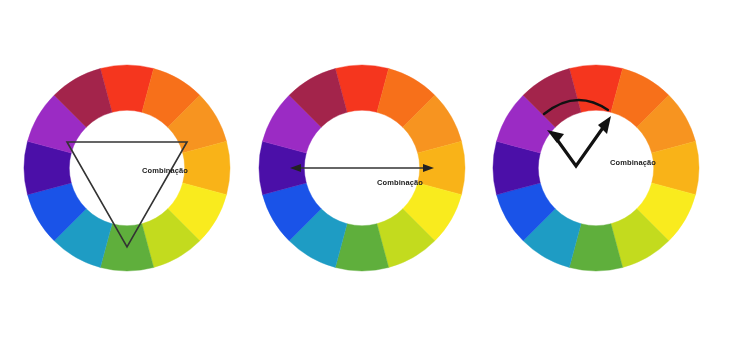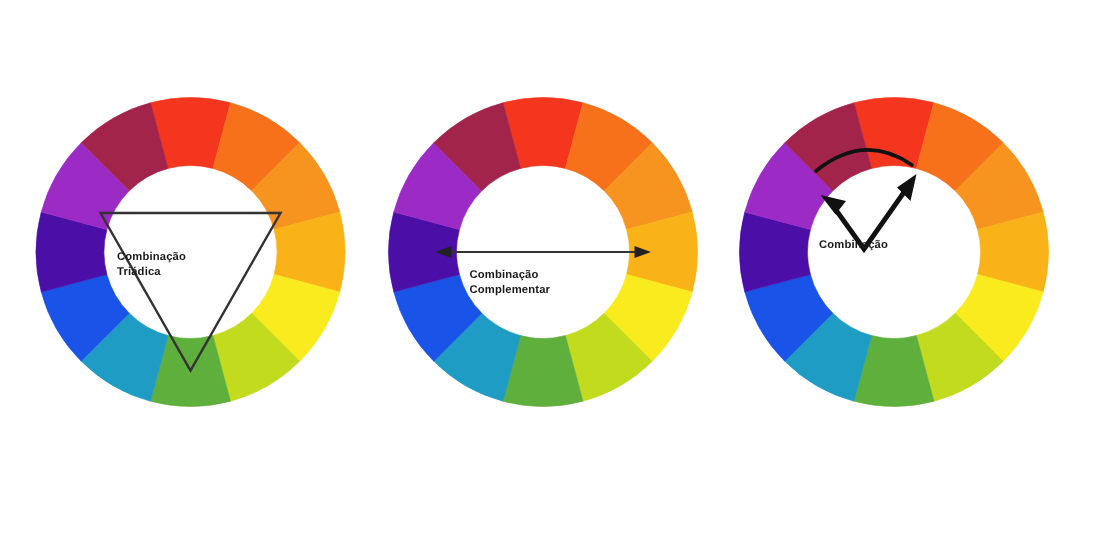--- a/index.html
+++ b/index.html
@@ -24,21 +24,21 @@
     top: 62px;
   }
   #wheel-1 { left: 21px; }
   #wheel-2 { left: 256px; }
   #wheel-3 { left: 490px; }
 
   .wheel svg { display: block; }
 
   .center-label {
     position: absolute;
-    text-align: left;
+    text-align: right;
     font-family: "Liberation Sans", sans-serif;
     font-weight: bold;
     font-size: 7.5px;
     line-height: 10px;
     color: #1a1a1a;
     letter-spacing: 0.1px;
     white-space: nowrap;
     pointer-events: none;
   }
   #label-1 { left: 78px;  top: 166px; width: 110px; }
@@ -66,21 +66,20 @@
           <path d="M 6.509639892225948 79.3416383544404 A 103 103 0 0 1 33.168001537785585 33.168001537785614 L 65.21408086115993 65.21408086115994 A 57.68000000000001 57.68000000000001 0 0 0 50.28539833964653 91.07131747848662 Z" fill="#9B2BC4" stroke="#9B2BC4" stroke-width="0.4"></path>
           <path d="M 33.168001537785585 33.168001537785614 A 103 103 0 0 1 79.34163835444038 6.509639892225962 L 91.0713174784866 50.285398339646534 A 57.68000000000001 57.68000000000001 0 0 0 65.21408086115993 65.21408086115994 Z" fill="#A3244B" stroke="#A3244B" stroke-width="0.4"></path>
         </g>
       <g>
         <polygon points="46,80 166,80 106,185" fill="none" stroke="#333333" stroke-width="1.6" stroke-linejoin="miter"></polygon>
       </g>
     </svg>
   </div>
   <div class="center-label" id="label-1">
     <div>Combinação</div>
-    <div>Triádica</div>
   </div>
 
   <div class="wheel" id="wheel-2">
     <svg width="212" height="212" viewBox="0 0 212 212">
       <g class="segs">
           <path d="M 79.34163835444035 6.509639892225962 A 103 103 0 0 1 132.65836164555964 6.509639892225962 L 120.9286825215134 50.285398339646534 A 57.68000000000001 57.68000000000001 0 0 0 91.07131747848659 50.285398339646534 Z" fill="#F5361E" stroke="#F5361E" stroke-width="0.4"></path>
           <path d="M 132.65836164555964 6.509639892225962 A 103 103 0 0 1 178.83199846221441 33.168001537785614 L 146.7859191388401 65.21408086115994 A 57.68000000000001 57.68000000000001 0 0 0 120.9286825215134 50.285398339646534 Z" fill="#F7701A" stroke="#F7701A" stroke-width="0.4"></path>
           <path d="M 178.83199846221441 33.168001537785614 A 103 103 0 0 1 205.49036010777405 79.34163835444036 L 161.71460166035348 91.0713174784866 A 57.68000000000001 57.68000000000001 0 0 0 146.7859191388401 65.21408086115994 Z" fill="#F79420" stroke="#F79420" stroke-width="0.4"></path>
           <path d="M 205.49036010777405 79.34163835444036 A 103 103 0 0 1 205.49036010777405 132.65836164555964 L 161.71460166035348 120.9286825215134 A 57.68000000000001 57.68000000000001 0 0 0 161.71460166035348 91.0713174784866 Z" fill="#F9B318" stroke="#F9B318" stroke-width="0.4"></path>
           <path d="M 205.49036010777405 132.65836164555964 A 103 103 0 0 1 178.83199846221441 178.8319984622144 L 146.7859191388401 146.78591913884006 A 57.68000000000001 57.68000000000001 0 0 0 161.71460166035348 120.9286825215134 Z" fill="#F9EB1E" stroke="#F9EB1E" stroke-width="0.4"></path>
@@ -94,21 +93,20 @@
         </g>
       <g>
         <line x1="38" y1="106" x2="174" y2="106" stroke="#333333" stroke-width="1.4"></line>
         <polygon points="34,106 45,102 45,110" fill="#222222"></polygon>
         <polygon points="178,106 167,102 167,110" fill="#222222"></polygon>
       </g>
     </svg>
   </div>
   <div class="center-label" id="label-2">
     <div>Combinação</div>
-    <div>Complementar</div>
   </div>
 
   <div class="wheel" id="wheel-3">
     <svg width="212" height="212" viewBox="0 0 212 212">
       <g class="segs">
           <path d="M 79.34163835444035 6.509639892225962 A 103 103 0 0 1 132.65836164555964 6.509639892225962 L 120.9286825215134 50.285398339646534 A 57.68000000000001 57.68000000000001 0 0 0 91.07131747848659 50.285398339646534 Z" fill="#F5361E" stroke="#F5361E" stroke-width="0.4"></path>
           <path d="M 132.65836164555964 6.509639892225962 A 103 103 0 0 1 178.83199846221441 33.168001537785614 L 146.7859191388401 65.21408086115994 A 57.68000000000001 57.68000000000001 0 0 0 120.9286825215134 50.285398339646534 Z" fill="#F7701A" stroke="#F7701A" stroke-width="0.4"></path>
           <path d="M 178.83199846221441 33.168001537785614 A 103 103 0 0 1 205.49036010777405 79.34163835444036 L 161.71460166035348 91.0713174784866 A 57.68000000000001 57.68000000000001 0 0 0 146.7859191388401 65.21408086115994 Z" fill="#F79420" stroke="#F79420" stroke-width="0.4"></path>
           <path d="M 205.49036010777405 79.34163835444036 A 103 103 0 0 1 205.49036010777405 132.65836164555964 L 161.71460166035348 120.9286825215134 A 57.68000000000001 57.68000000000001 0 0 0 161.71460166035348 91.0713174784866 Z" fill="#F9B318" stroke="#F9B318" stroke-width="0.4"></path>
           <path d="M 205.49036010777405 132.65836164555964 A 103 103 0 0 1 178.83199846221441 178.8319984622144 L 146.7859191388401 146.78591913884006 A 57.68000000000001 57.68000000000001 0 0 0 161.71460166035348 120.9286825215134 Z" fill="#F9EB1E" stroke="#F9EB1E" stroke-width="0.4"></path>

